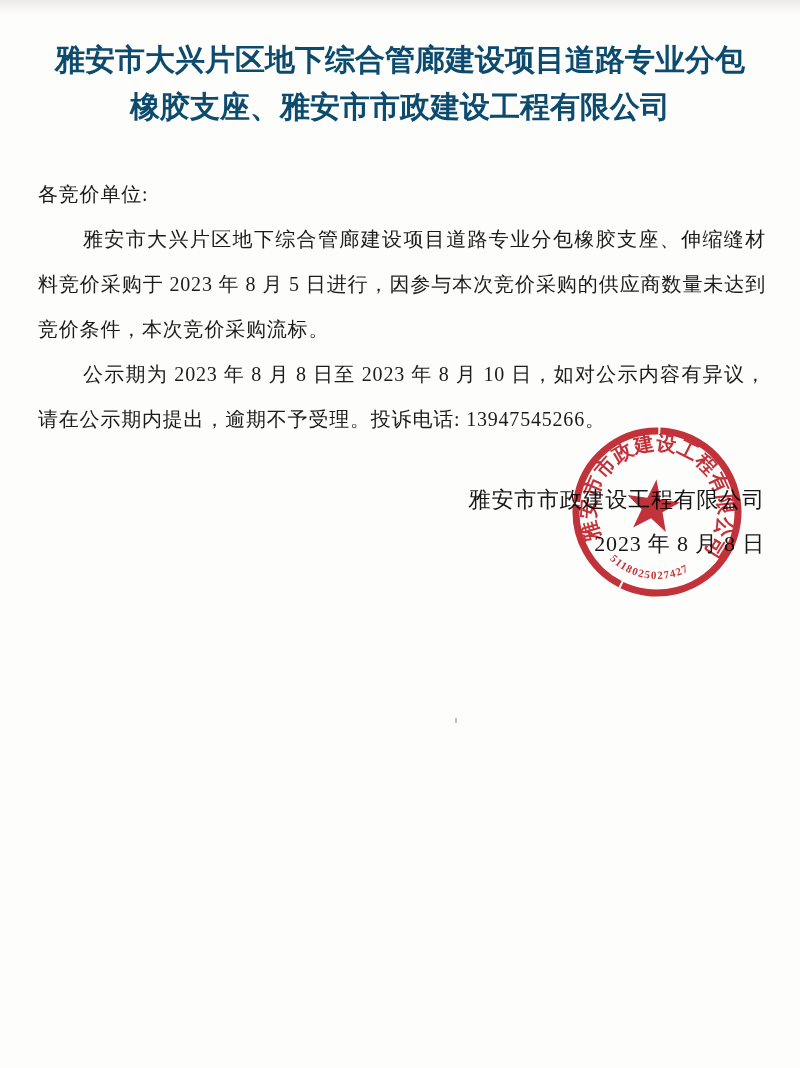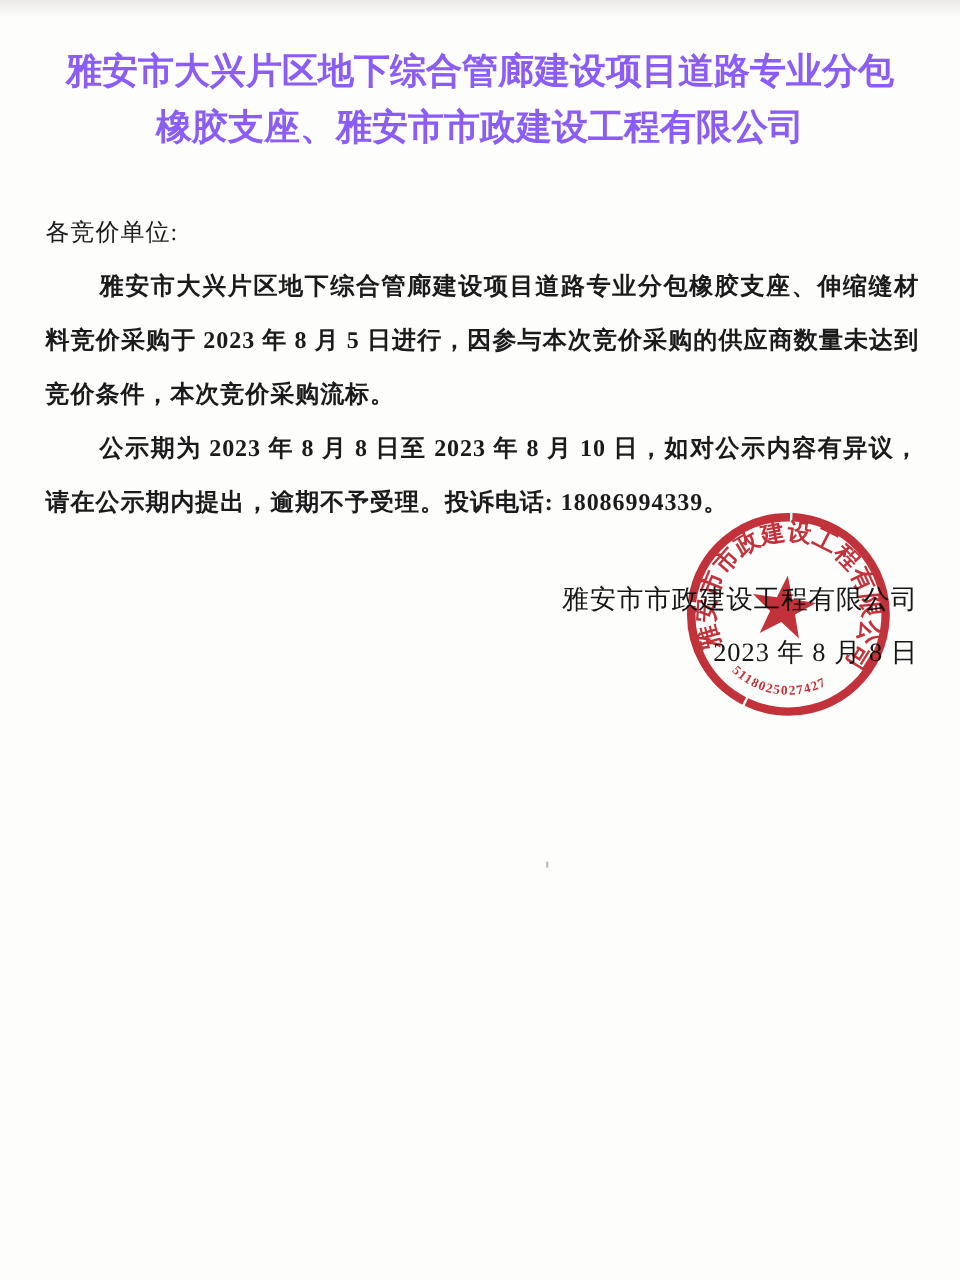--- a/index.html
+++ b/index.html
@@ -19,33 +19,33 @@
     opacity: .5;
     pointer-events: none;
   }
   .title {
     padding-top: 36px;
     text-align: center;
     font-family: "Liberation Sans", "DejaVu Sans", sans-serif;
     font-weight: 700;
     font-size: 30px;
     line-height: 47px;
-    color: #8b5cf6;
+    color: #0c4a6e;
     letter-spacing: 0;
   }
   .doc-body {
     margin: 42px 34px 0 38px;
     font-size: 20px;
     line-height: 45px;
     letter-spacing: 0.8px;
     text-align: justify;
     text-justify: inter-ideograph;
   }
   .doc-body p { margin: 0; }
-  .doc-body p.para { text-indent: 45px; font-weight: bold; }
+  .doc-body p.para { text-indent: 45px; }
   .signature {
     position: absolute;
     top: 478px;
     right: 35px;
     text-align: right;
     font-size: 22px;
     line-height: 44px;
     letter-spacing: 0.8px;
     color: #161616;
   }
@@ -84,21 +84,21 @@
   <div class="scan-edge"></div>
 
   <header class="title">
     <div class="title-line">雅安市大兴片区地下综合管廊建设项目道路专业分包</div>
     <div class="title-line">橡胶支座、雅安市市政建设工程有限公司</div>
   </header>
 
   <main class="doc-body">
     <p class="salutation">各竞价单位:</p>
     <p class="para">雅安市大兴片区地下综合管廊建设项目道路专业分包橡胶支座、伸缩缝材料竞价采购于 2023 年 8 月 5 日进行，因参与本次竞价采购的供应商数量未达到竞价条件，本次竞价采购流标。</p>
-    <p class="para">公示期为 2023 年 8 月 8 日至 2023 年 8 月 10 日，如对公示内容有异议，请在公示期内提出，逾期不予受理。投诉电话: 18086994339。</p>
+    <p class="para">公示期为 2023 年 8 月 8 日至 2023 年 8 月 10 日，如对公示内容有异议，请在公示期内提出，逾期不予受理。投诉电话: 13947545266。</p>
   </main>
 
   <div class="signature">
     <div class="company-line">雅安市市政建设工程有限公司</div>
     <div class="date-line">2023 年 8 月 8 日</div>
   </div>
 
   <svg class="seal" viewBox="0 0 220 220" width="220" height="220" xmlns="http://www.w3.org/2000/svg">
     <g transform="rotate(8,110,110)">
       <circle cx="110" cy="110" r="81" fill="none" stroke-width="7" stroke-dasharray="152 2 96 3 118 2 200" stroke="#c0222b"></circle>

